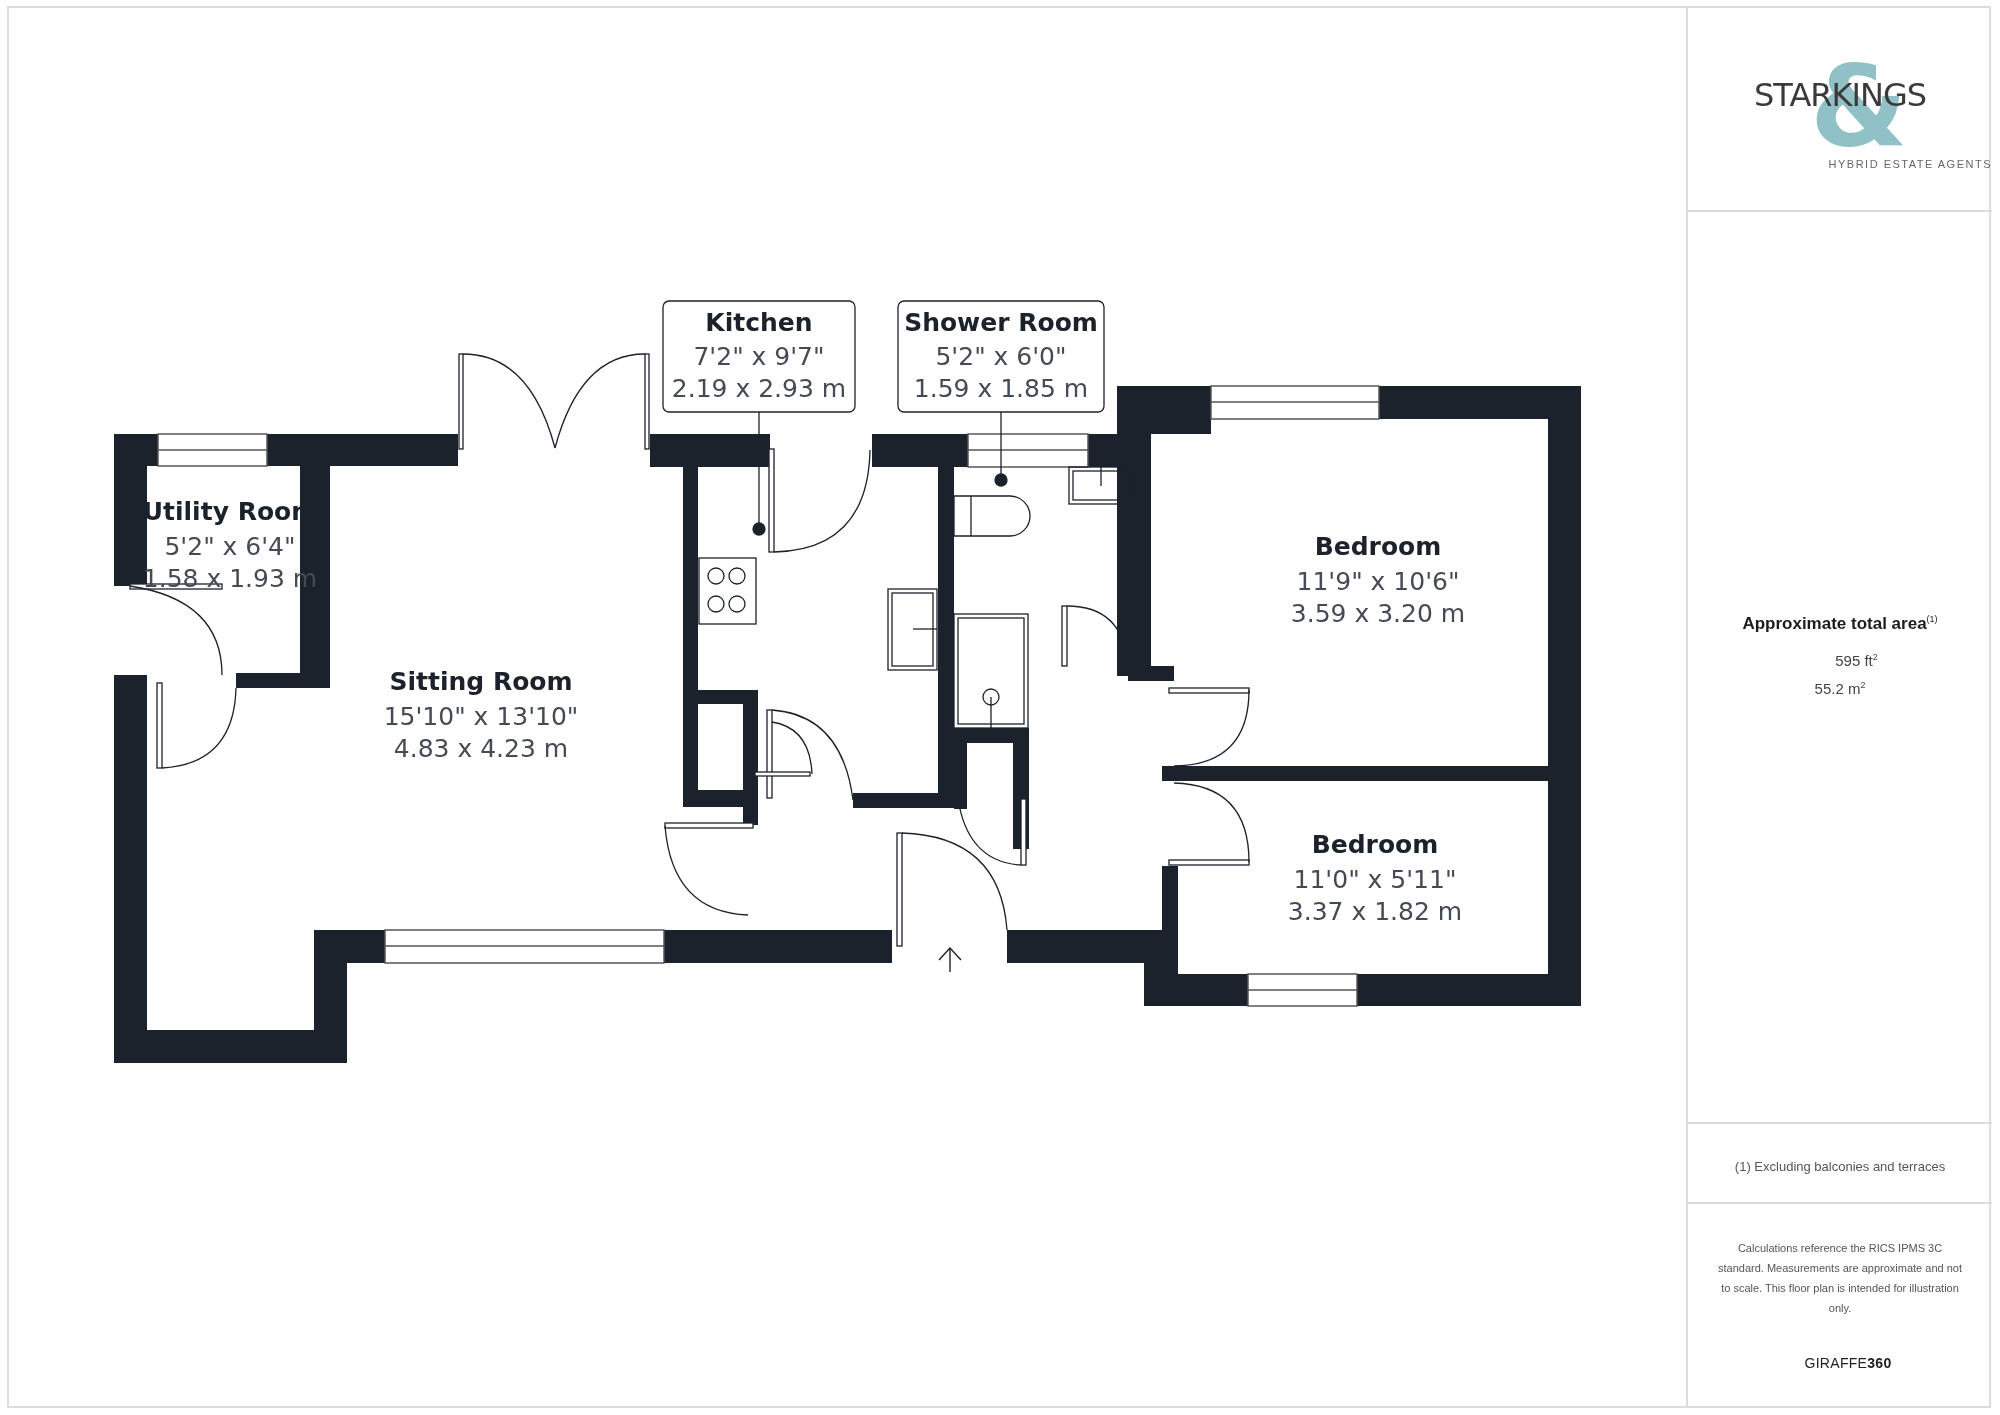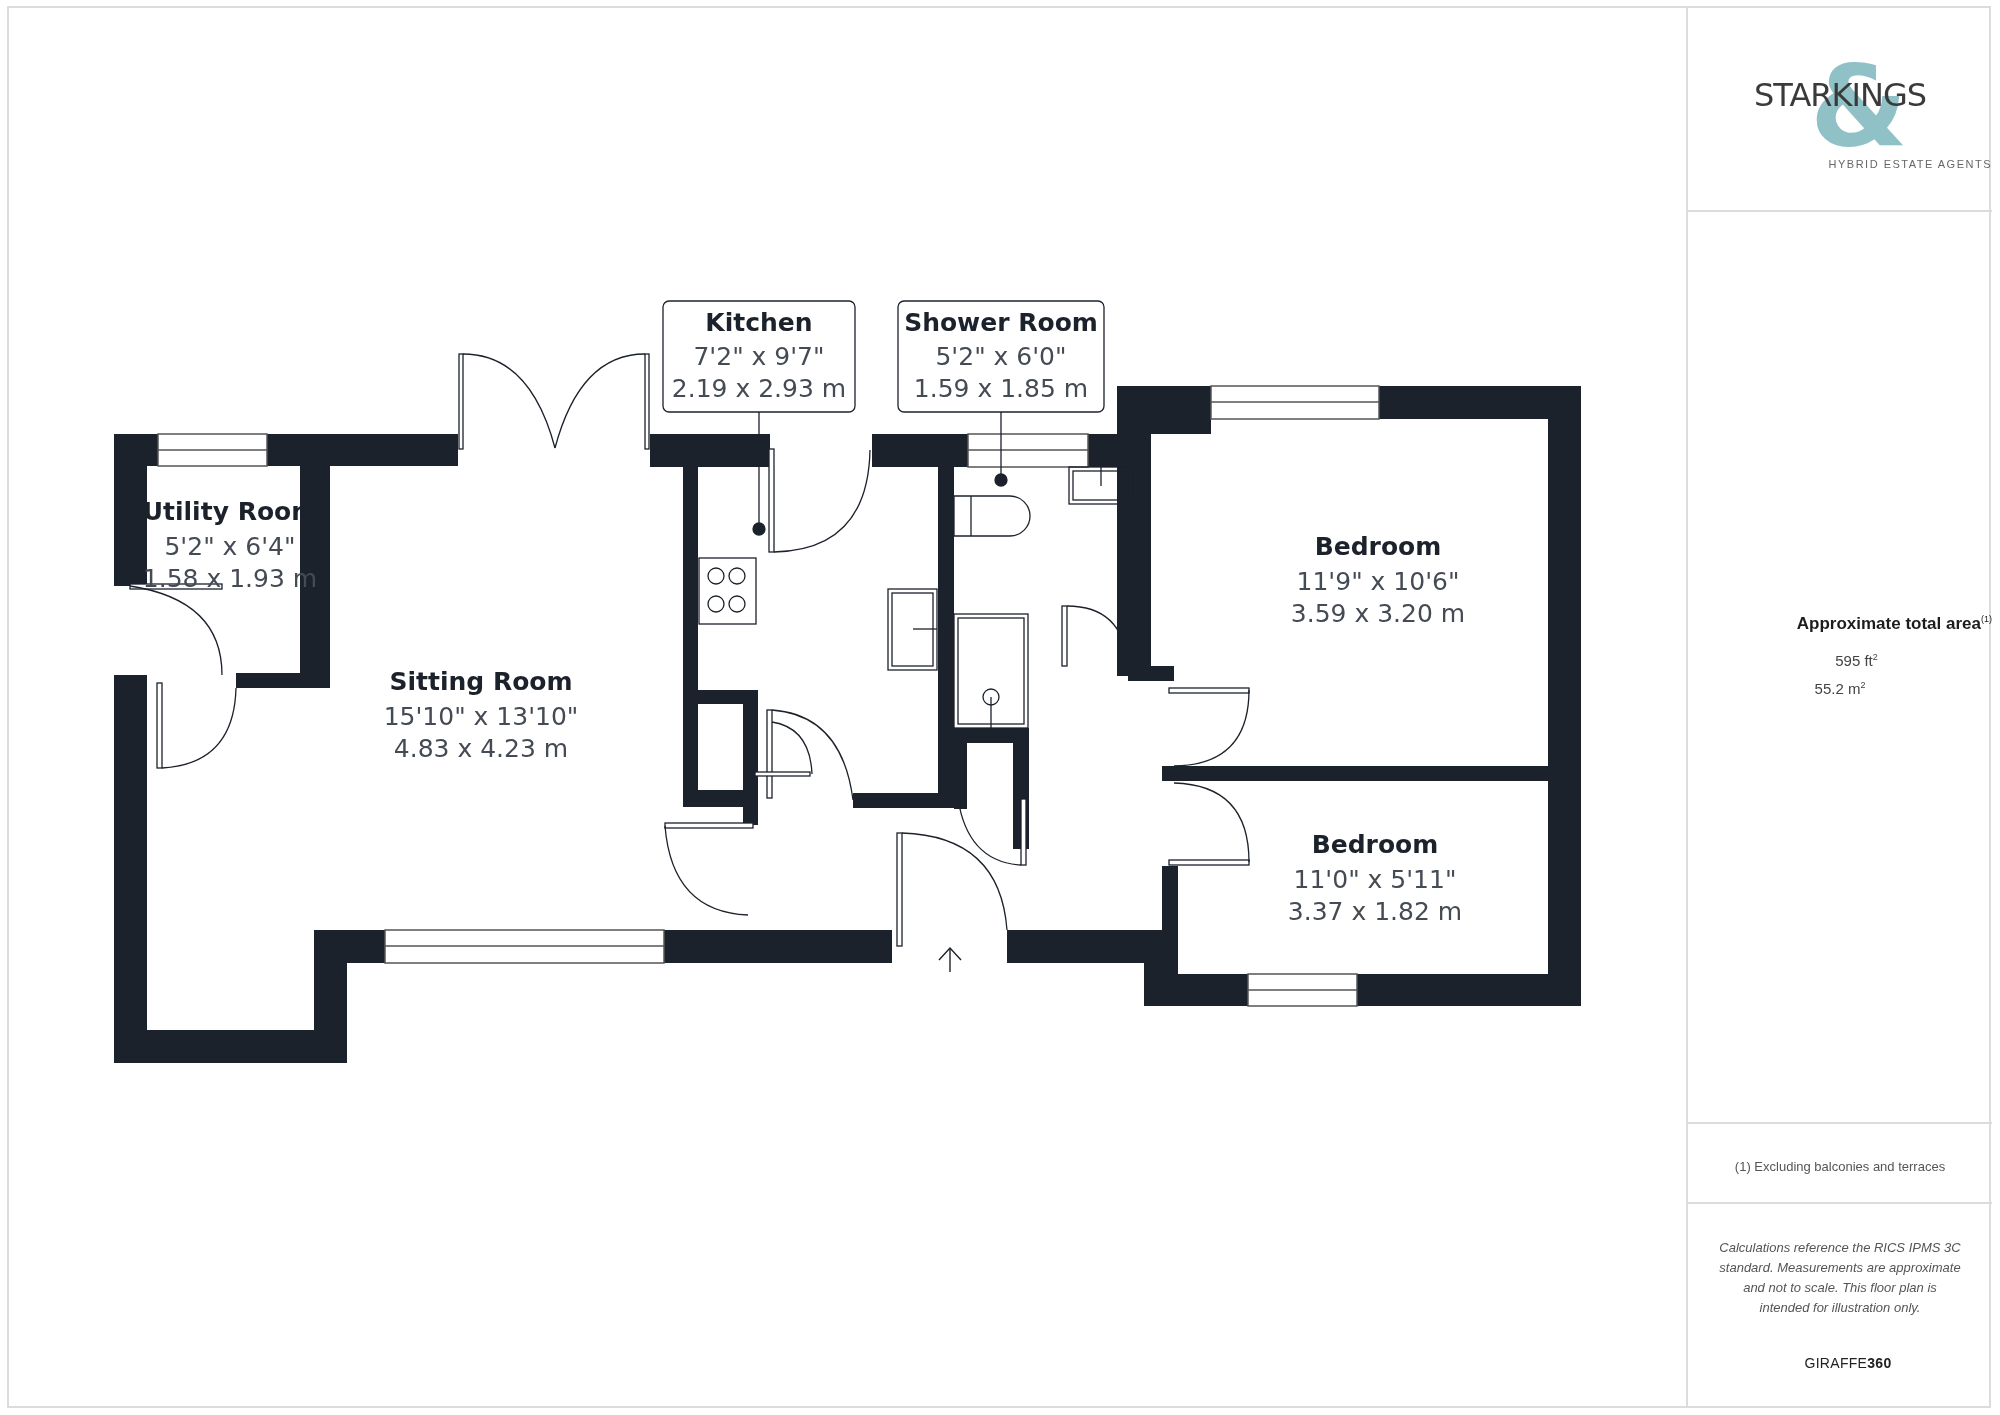--- a/index.html
+++ b/index.html
@@ -6,27 +6,27 @@
   body { width:2000px; height:1415px; position:relative; overflow:hidden; font-family:"Liberation Sans", sans-serif; }
   .frame { position:absolute; left:7px; top:6px; width:1984px; height:1402px; border:2px solid #dcdcdc; box-sizing:border-box; }
   .panel { position:absolute; left:1686px; top:6px; width:306px; height:1402px; border-left:2px solid #dcdcdc; box-sizing:border-box; }
   .divider { position:absolute; left:0; right:0; height:0; border-top:2px solid #dcdcdc; }
   .logo { position:absolute; left:0; right:0; top:0; height:204px; }
   .logo-amp { position:absolute; left:122px; top:44px; font-family:"DejaVu Sans", sans-serif; font-weight:bold; font-size:112px; color:#8fc1c6; line-height:1; }
   .logo-line1, .logo-line2 { position:absolute; left:0; right:0; text-align:center; font-family:"DejaVu Sans", sans-serif; color:#3a3a3a; letter-spacing:-1px; }
   .logo-line1 { top:70px; font-size:32px; }
   .logo-line2 { top:96px; font-size:34px; }
   .logo-tag { position:absolute; left:0; right:0; top:152px; text-align:right; font-size:11px; letter-spacing:1.5px; color:#666; }
-  .area-title { position:absolute; left:0; right:0; top:608px; text-align:right; font-weight:bold; font-size:17px; color:#1d1d1d; }
+  .area-title { position:absolute; left:0; right:0; top:608px; text-align:center; font-weight:bold; font-size:17px; color:#1d1d1d; }
   .area-title sup { font-size:9px; font-weight:normal; }
   .area-ft { position:absolute; left:0; right:0; top:646px; text-align:center; font-size:15px; color:#444;margin-left:33px; }
   .area-m { position:absolute; left:0; right:0; top:674px; text-align:center; font-size:15px; color:#444; }
   .area-ft sup, .area-m sup { font-size:9px; }
   .footnote { position:absolute; left:0; right:0; top:1153px; text-align:center; font-size:13px; color:#555; }
-  .disclaimer { position:absolute; left:30px; right:30px; top:1232px; text-align:center; font-size:13px; line-height:20px; color:#555;font-style:italic; }
+  .disclaimer { position:absolute; left:30px; right:30px; top:1232px; text-align:center; font-size:11px; line-height:20px; color:#555; }
   .brand { position:absolute; left:0; right:0; top:1349px; text-align:center; font-size:14px; color:#222; letter-spacing:0.3px;padding-left:16px; }
   .brand b { font-weight:bold; }
   svg.plan { position:absolute; left:0; top:0; }
   .room-name { font-family:"DejaVu Sans", sans-serif; font-weight:bold; fill:#1c222b; }
   .room-dim { font-family:"DejaVu Sans", sans-serif; fill:#454b54; }
 </style>
 </head>
 <body>
 
 <div class="frame"></div>

